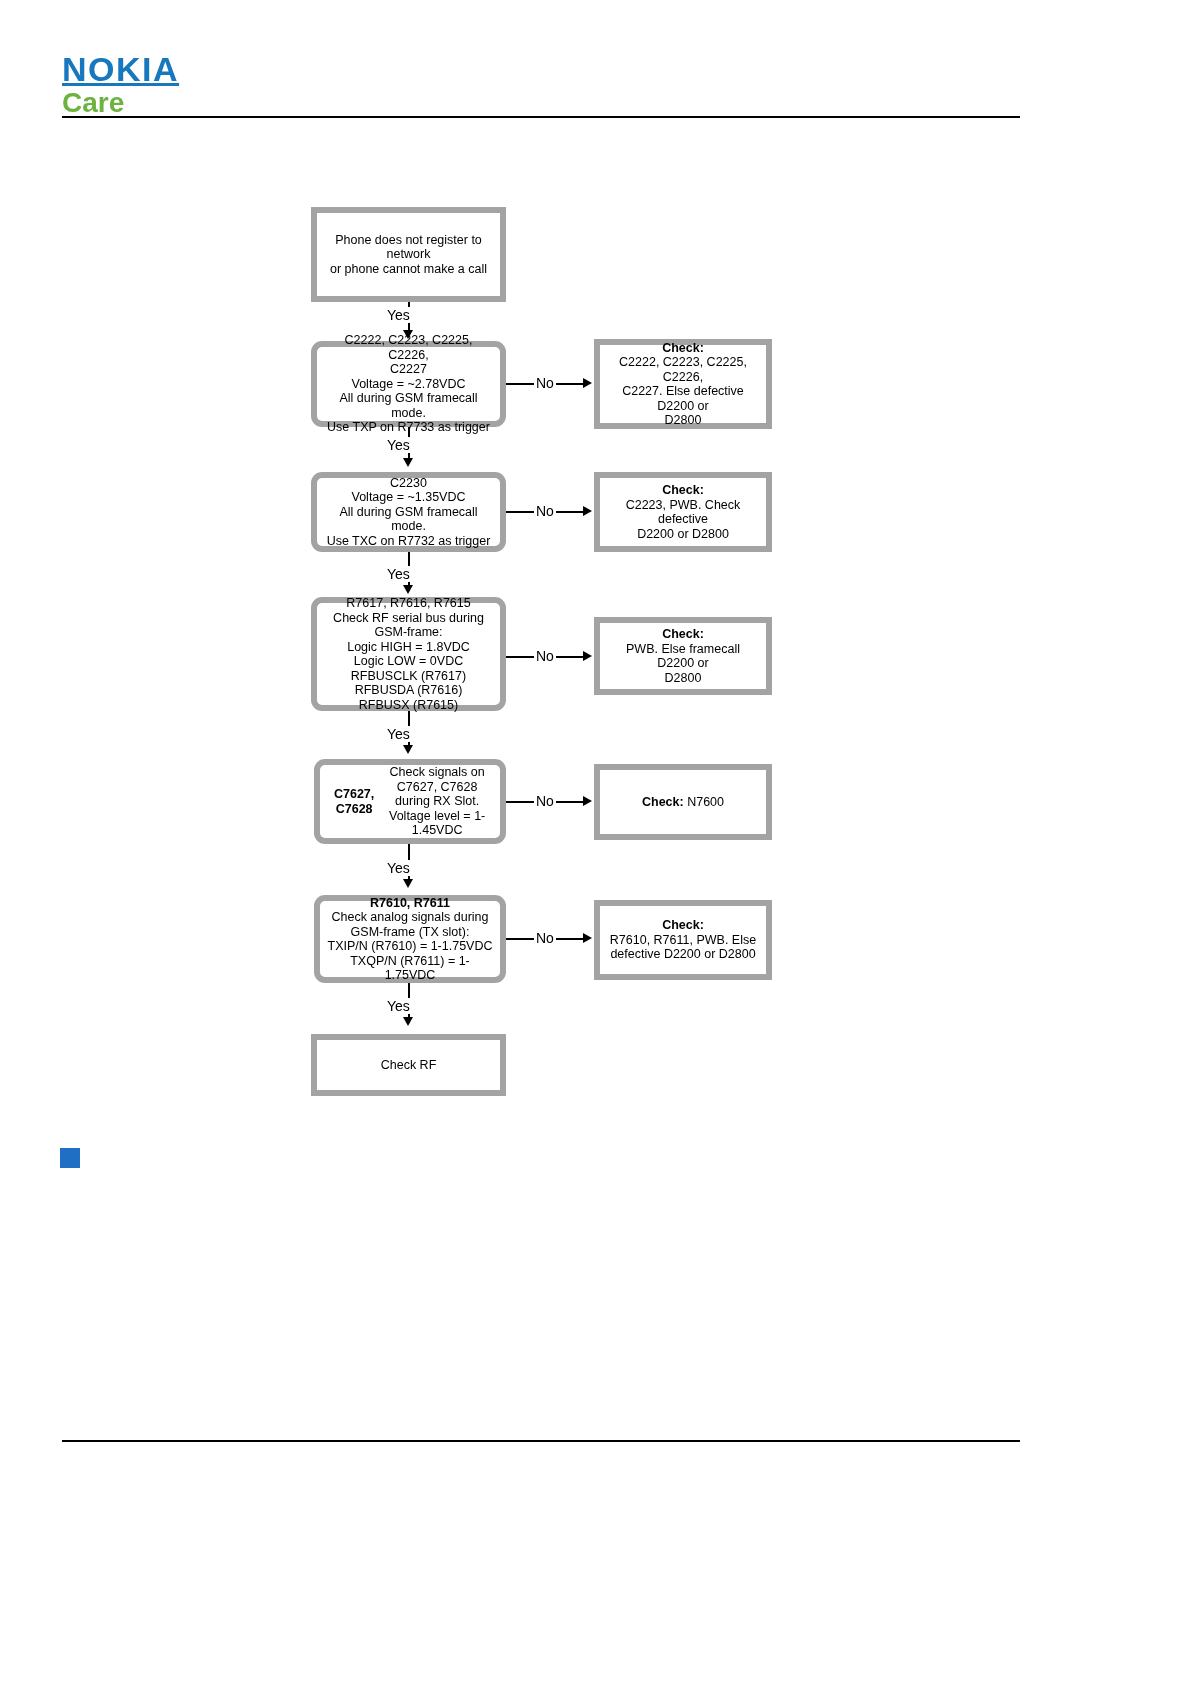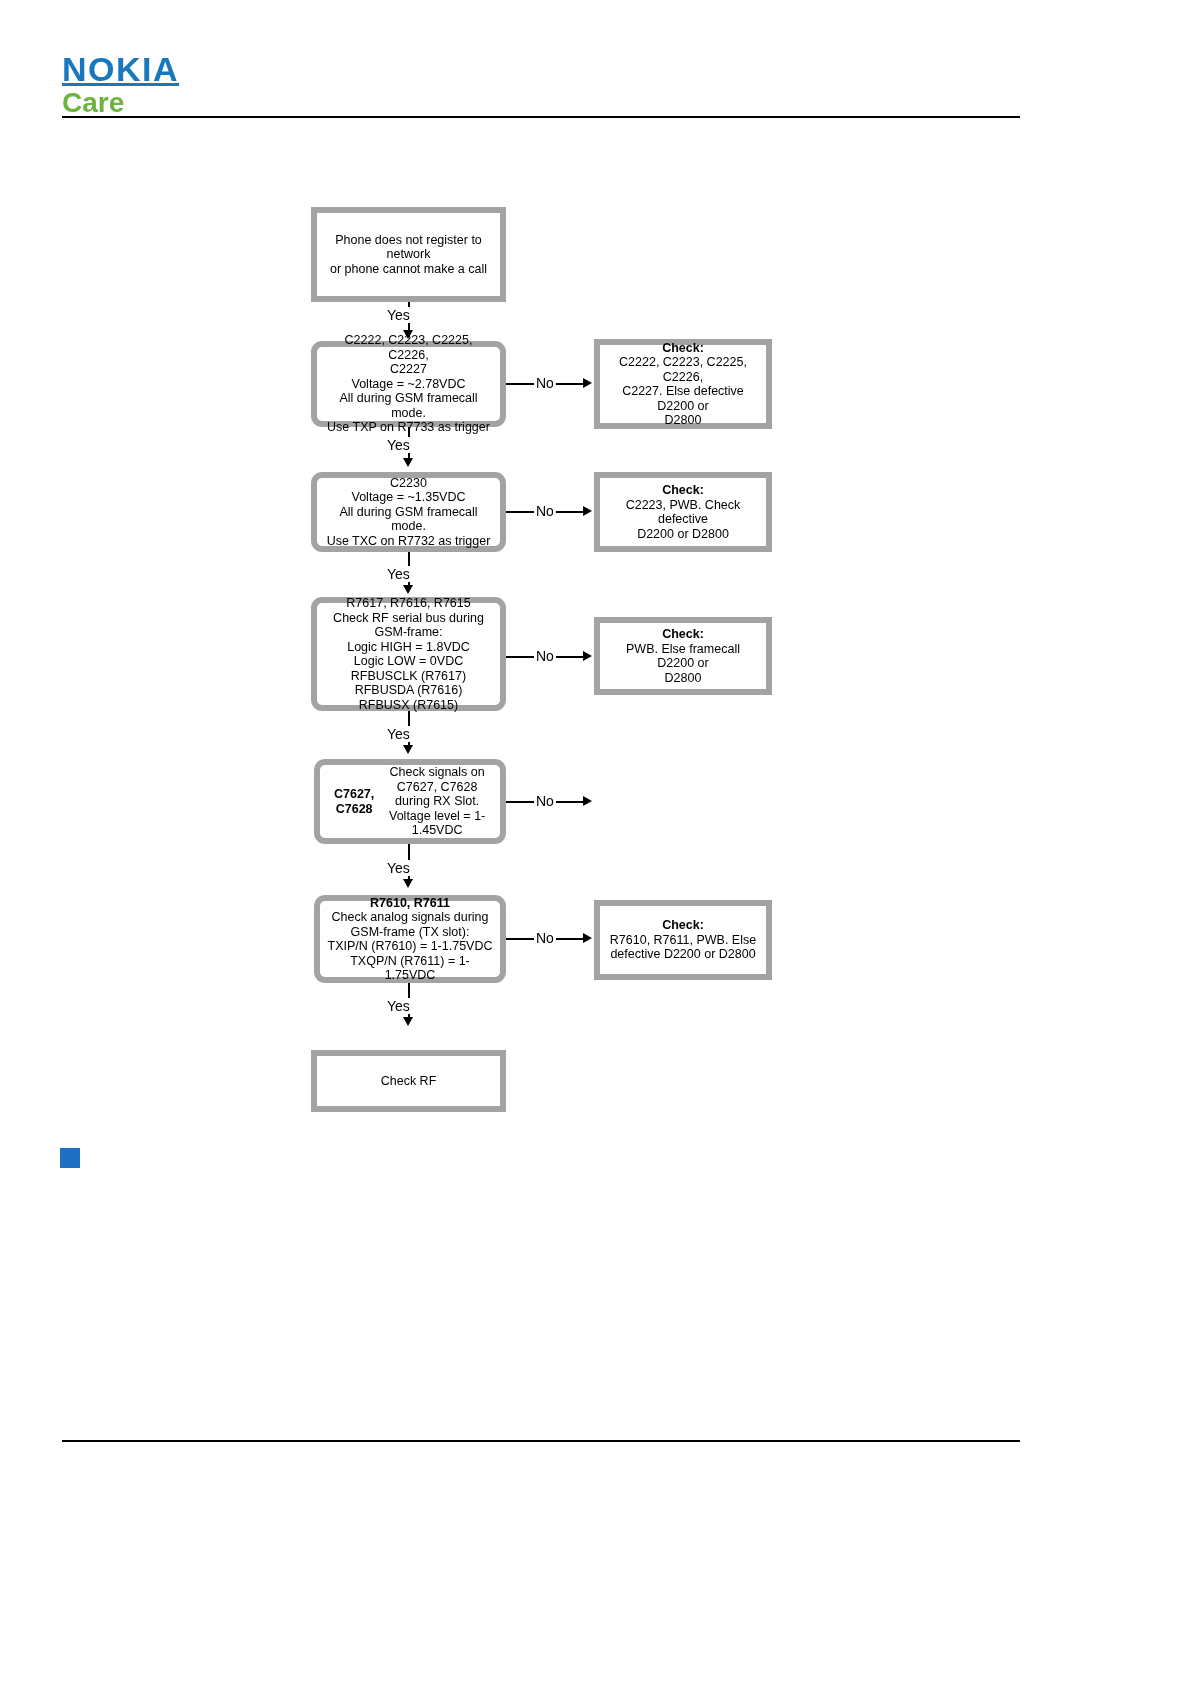--- a/index.html
+++ b/index.html
@@ -223,20 +223,25 @@
   <div class="node rounded" style="left:314px; top:759px; width:192px; height:85px; ">
     <div class="hdr">C7627, C7628</div>
     <div class="txt">Check signals on C7627, C7628
 during RX Slot.
 Voltage level = 1-1.45VDC</div>
   </div>
 
   <div class="hline" style="left:506px; top:801px; width:80px;"></div>
   <div class="arrow-right" style="left:583px; top:796px;"></div>
   <div class="edge-label" style="left:534px; top:793px;">No</div>
+  <div class="node" style="left:594px; top:764px; width:178px; height:76px;">
+    <div>
+      <span class="hdr">Check:</span><span> N7600</span>
+    </div>
+  </div>
 
   <div class="vline" style="left:408px; top:844px; height:37px;"></div>
   <div class="arrow-down" style="left:403px; top:879px;"></div>
   <div class="edge-label" style="left:385px; top:860px;">Yes</div>
 
   <div class="node rounded" style="left:314px; top:895px; width:192px; height:88px; flex-direction:column;">
     <div class="hdr">R7610, R7611</div>
     <div class="txt">Check analog signals during
 GSM-frame (TX slot):
 TXIP/N (R7610) = 1-1.75VDC
@@ -249,20 +254,20 @@
   <div class="node" style="left:594px; top:900px; width:178px; height:80px; flex-direction:column;">
     <div class="hdr">Check:</div>
     <div class="txt">R7610, R7611, PWB. Else
 defective D2200 or D2800</div>
   </div>
 
   <div class="vline" style="left:408px; top:983px; height:36px;"></div>
   <div class="arrow-down" style="left:403px; top:1017px;"></div>
   <div class="edge-label" style="left:385px; top:998px;">Yes</div>
 
-  <div class="node" style="left:311px; top:1034px; width:195px; height:62px;margin-top:16px;">
+  <div class="node" style="left:311px; top:1034px; width:195px; height:62px;">
     <div class="txt">Check RF</div>
   </div>
 
 </div>
 
 <div id="footer-marker"></div>
 <div id="footer-rule"></div>
 
 </body></html>

